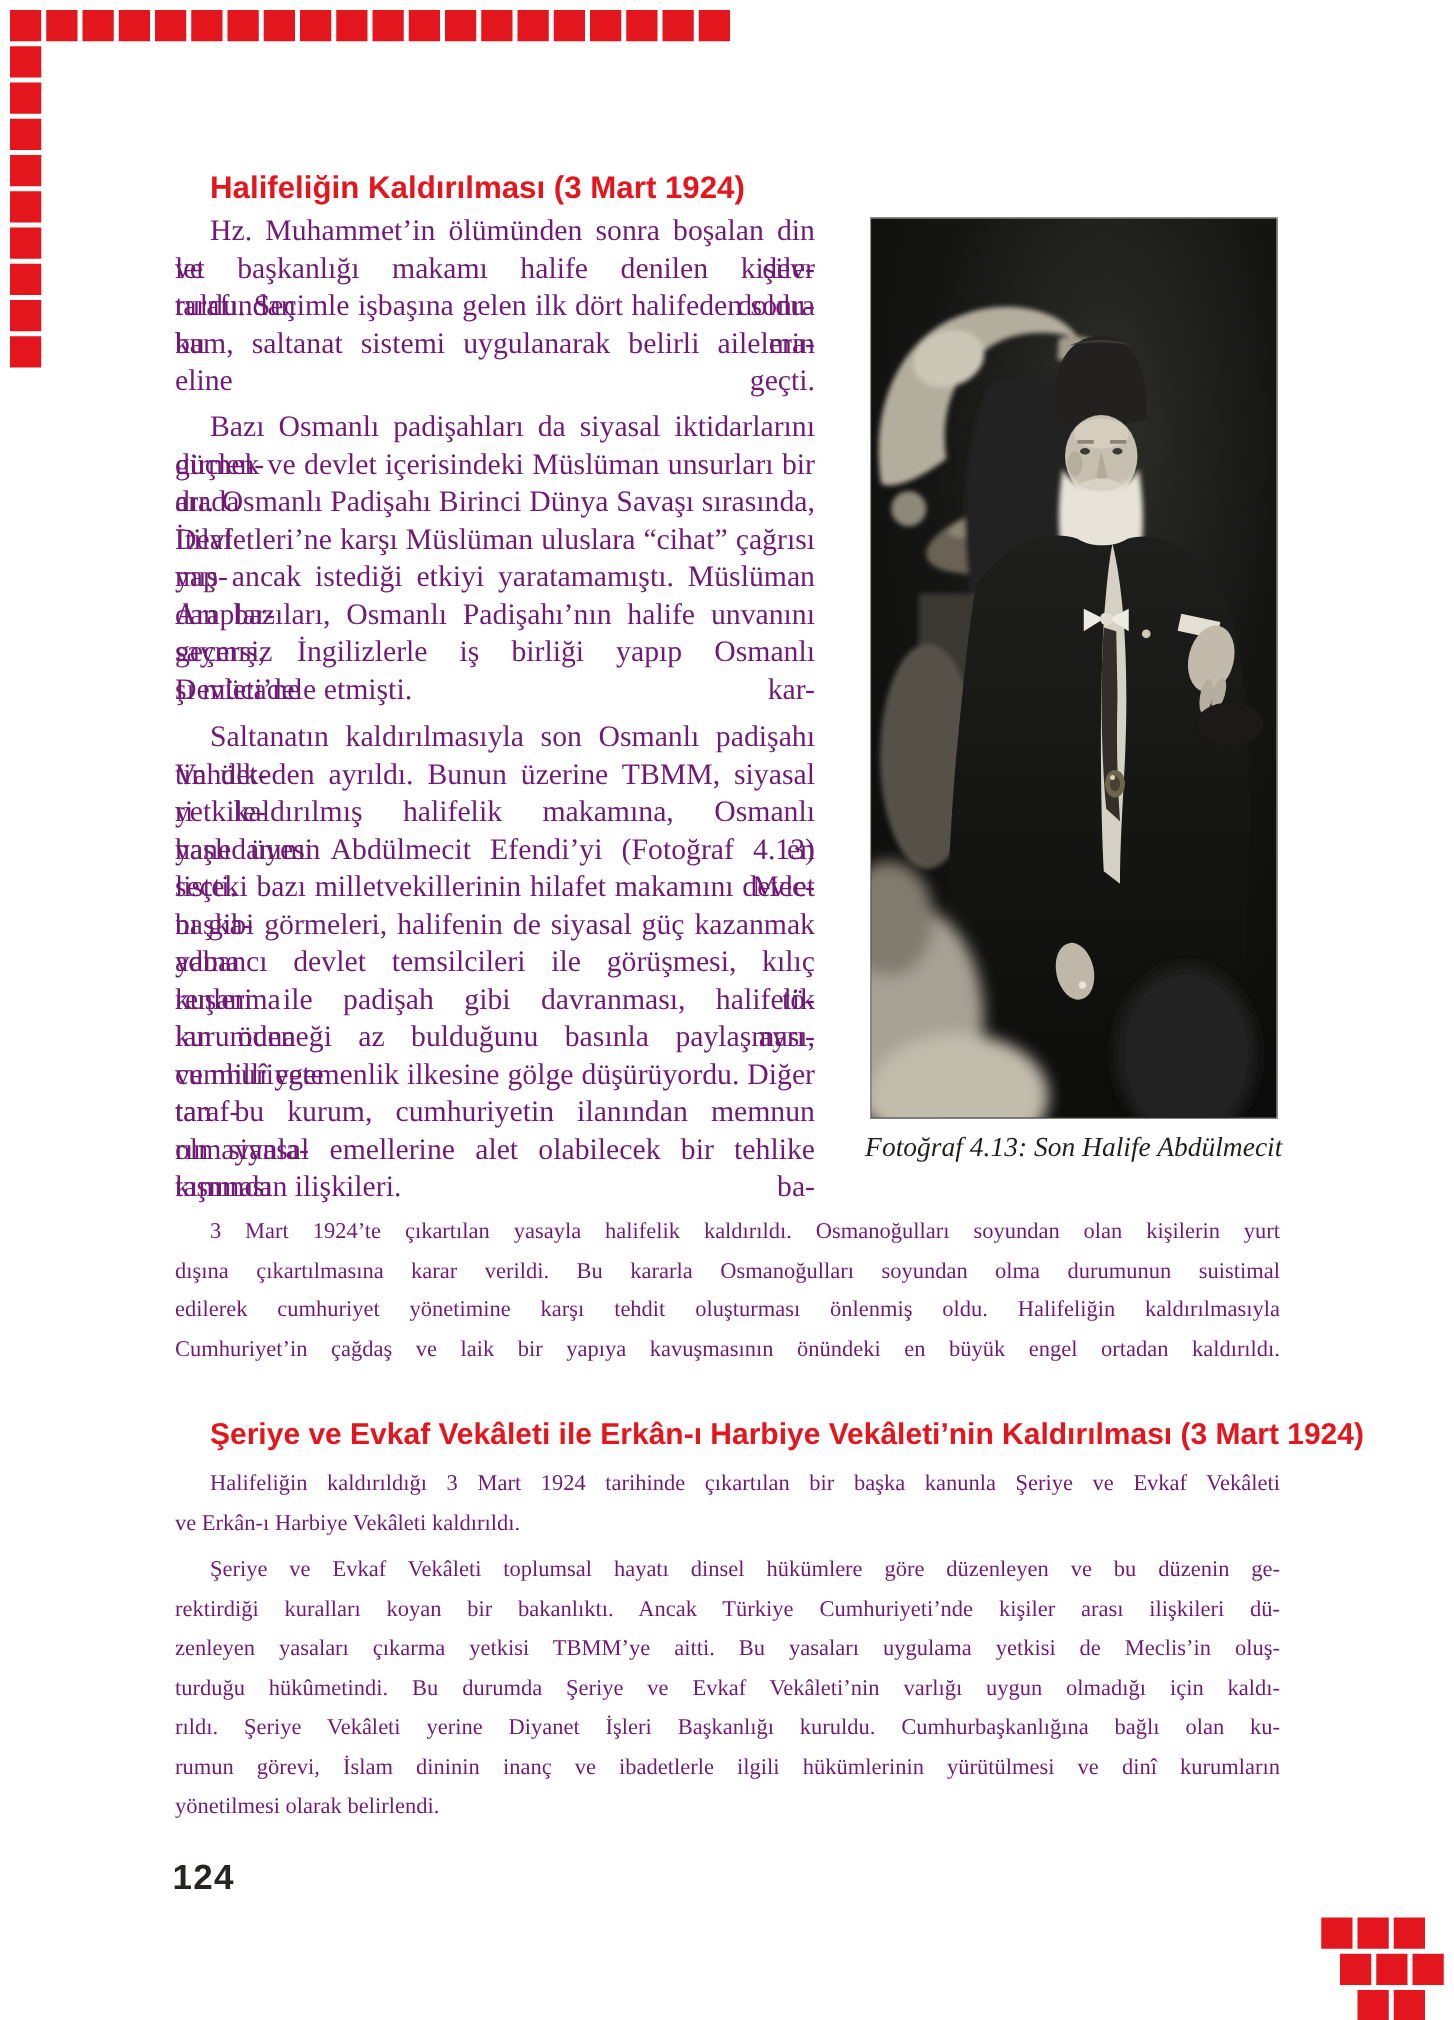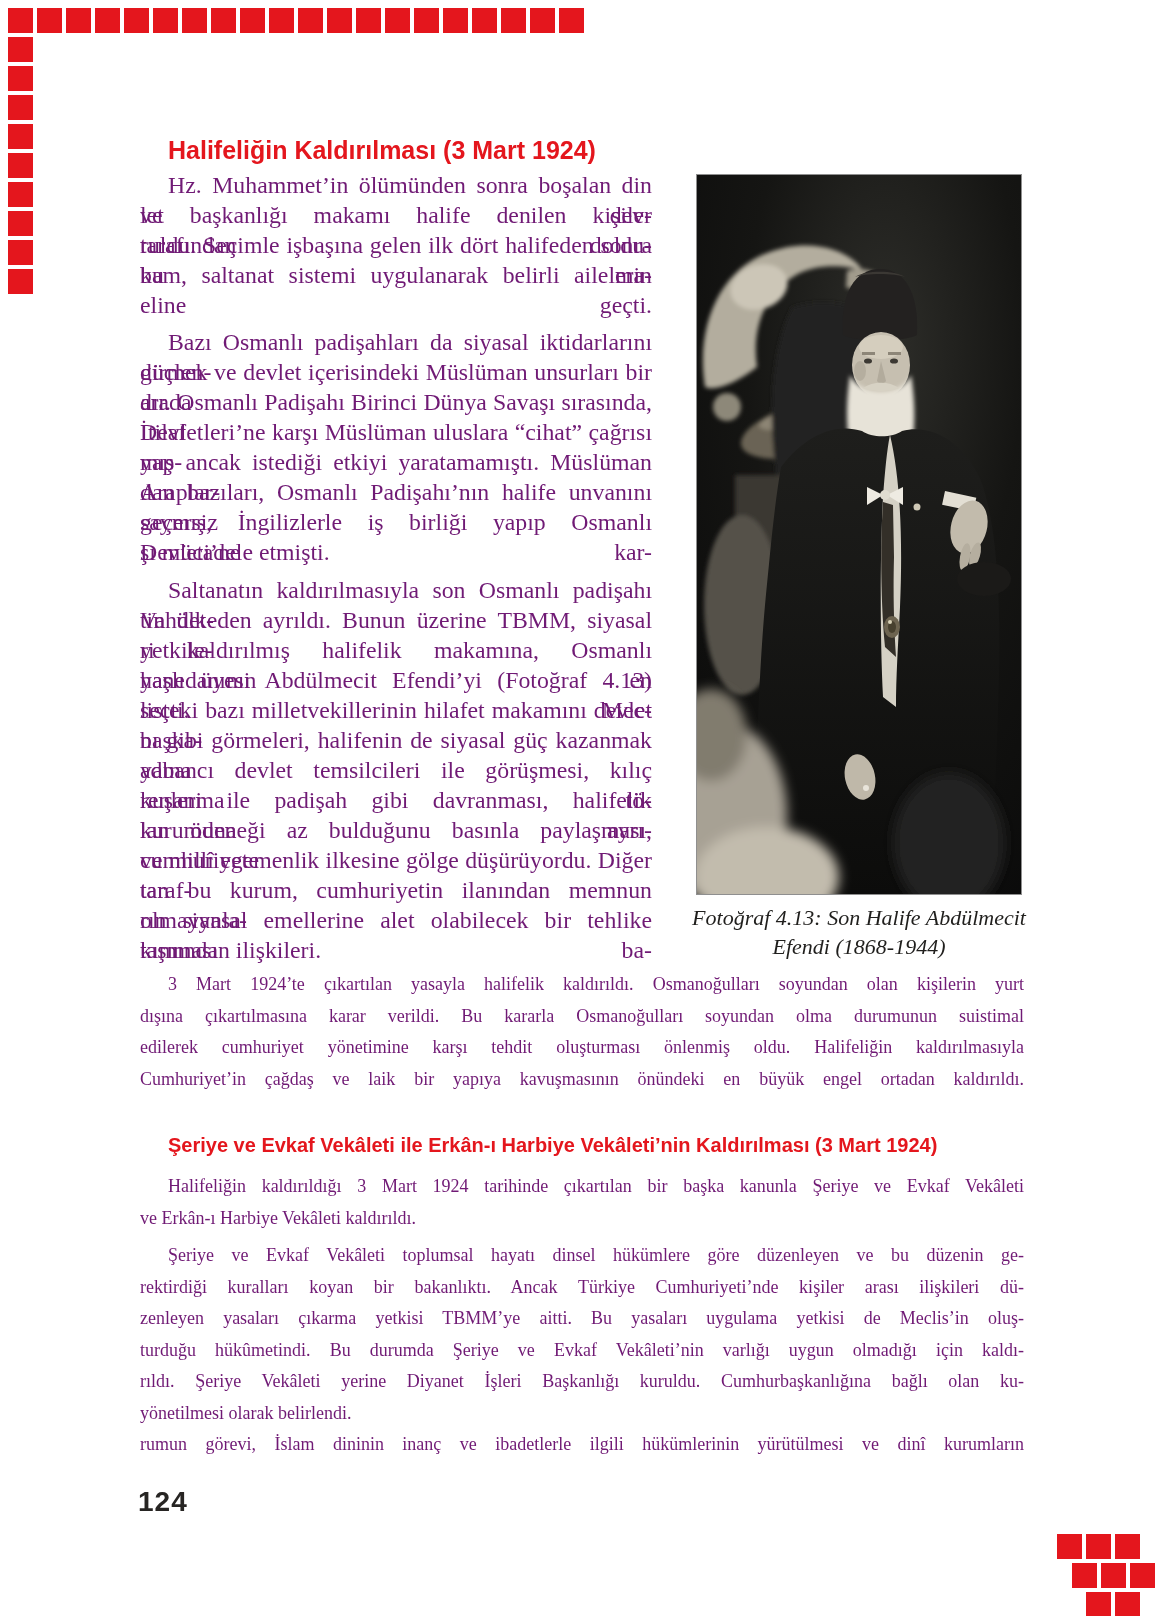--- a/index.html
+++ b/index.html
@@ -1,21 +1,21 @@
 <!DOCTYPE html>
 <html lang="tr" style="--accent: #e4161d;"><head>
 <meta charset="utf-8">
 <style>
   html,body{margin:0;padding:0;background:#ffffff;}
   .page{position:relative;width:1163px;height:1616px;background:#ffffff;overflow:hidden;}
   .sq{position:absolute;width:25px;height:25px;background:var(--accent,#e4161d);}
   .h{position:absolute;margin:0;font-family:"Liberation Sans",sans-serif;font-weight:bold;
      color:var(--accent,#e4161d);white-space:nowrap;}
   .h1a{font-size:25px;}
-  .h1b{font-size:20px;}
+  .h1b{font-size:24px;}
   .para{position:absolute;font-family:"Liberation Serif",serif;color:#701a75;}
   .col{width:512px;font-size:23.8px;line-height:30px;}
   .wide{width:884px;font-size:18px;line-height:31.5px;}
   .jline{text-align:justify;text-align-last:justify;height:var(--lh);overflow:visible;}
   .col .jline{--lh:30px;}
   .wide .jline{--lh:31.5px;}
   .jline.first{text-indent:28px;}
   .jline.last{text-align-last:left;}
   .fl .jline.last{text-align-last:justify;}
   .photo{position:absolute;left:696px;top:174px;width:326px;height:721px;border:1px solid #8f8f8f;
@@ -185,21 +185,20 @@
         <ellipse cx="28" cy="640" rx="62" ry="92" fill="#a7a194"></ellipse>
         <ellipse cx="70" cy="702" rx="72" ry="50" fill="#c2bcad"></ellipse>
         <ellipse cx="14" cy="560" rx="36" ry="46" fill="#817b6e"></ellipse>
         <ellipse cx="252" cy="668" rx="56" ry="70" fill="#232220"></ellipse>
       </g>
     </svg>
   </div>
 
   <div class="caption">
     <div>Fotoğraf 4.13: Son Halife Abdülmecit</div>
-    <div>Efendi (1868-1944)</div>
   </div>
 
   <div class="para wide fl" style="left:140px;top:969px;">
       <div class="jline first">3 Mart 1924’te çıkartılan yasayla halifelik kaldırıldı. Osmanoğulları soyundan olan kişilerin yurt</div>
       <div class="jline">dışına çıkartılmasına karar verildi. Bu kararla Osmanoğulları soyundan olma durumunun suistimal</div>
       <div class="jline">edilerek cumhuriyet yönetimine karşı tehdit oluşturması önlenmiş oldu. Halifeliğin kaldırılmasıyla</div>
       <div class="jline last">Cumhuriyet’in çağdaş ve laik bir yapıya kavuşmasının önündeki en büyük engel ortadan kaldırıldı.</div>
     </div>
 
   <h1 class="h h1b" style="left:168px;top:1134px;">Şeriye ve Evkaf Vekâleti ile Erkân-ı Harbiye Vekâleti’nin Kaldırılması (3 Mart 1924)</h1>
@@ -207,19 +206,19 @@
   <div class="para wide" style="left:140px;top:1171px;">
       <div class="jline first">Halifeliğin kaldırıldığı 3 Mart 1924 tarihinde çıkartılan bir başka kanunla Şeriye ve Evkaf Vekâleti</div>
       <div class="jline last">ve Erkân-ı Harbiye Vekâleti kaldırıldı.</div>
     </div>
   <div class="para wide" style="left:140px;top:1240px;">
       <div class="jline first">Şeriye ve Evkaf Vekâleti toplumsal hayatı dinsel hükümlere göre düzenleyen ve bu düzenin ge-</div>
       <div class="jline">rektirdiği kuralları koyan bir bakanlıktı. Ancak Türkiye Cumhuriyeti’nde kişiler arası ilişkileri dü-</div>
       <div class="jline">zenleyen yasaları çıkarma yetkisi TBMM’ye aitti. Bu yasaları uygulama yetkisi de Meclis’in oluş-</div>
       <div class="jline">turduğu hükûmetindi. Bu durumda Şeriye ve Evkaf Vekâleti’nin varlığı uygun olmadığı için kaldı-</div>
       <div class="jline">rıldı. Şeriye Vekâleti yerine Diyanet İşleri Başkanlığı kuruldu. Cumhurbaşkanlığına bağlı olan ku-</div>
+      <div class="jline">rumun görevi, İslam dininin inanç ve ibadetlerle ilgili hükümlerinin yürütülmesi ve dinî kurumların</div>
       <div class="jline last">yönetilmesi olarak belirlendi.</div>
-      <div class="jline">rumun görevi, İslam dininin inanç ve ibadetlerle ilgili hükümlerinin yürütülmesi ve dinî kurumların</div>
     </div>
 
   <div class="pagenum">124</div>
 
 </div>
 
 </body></html>

